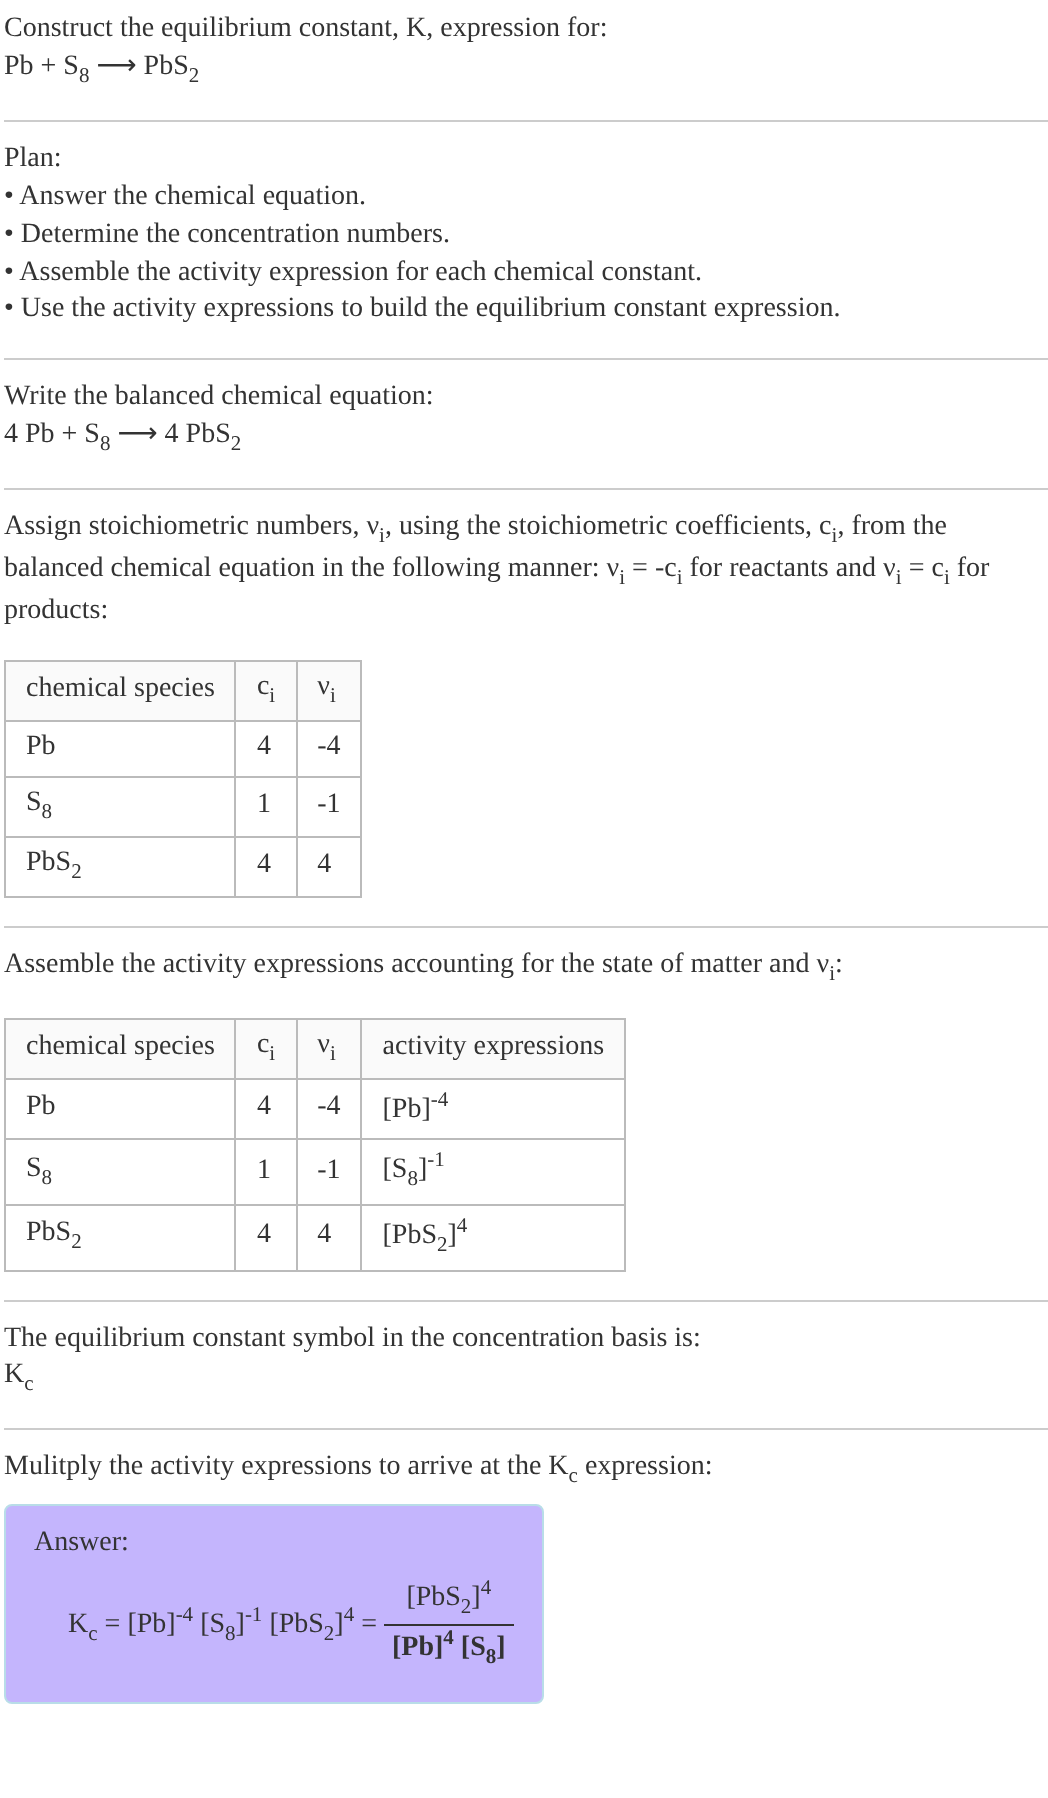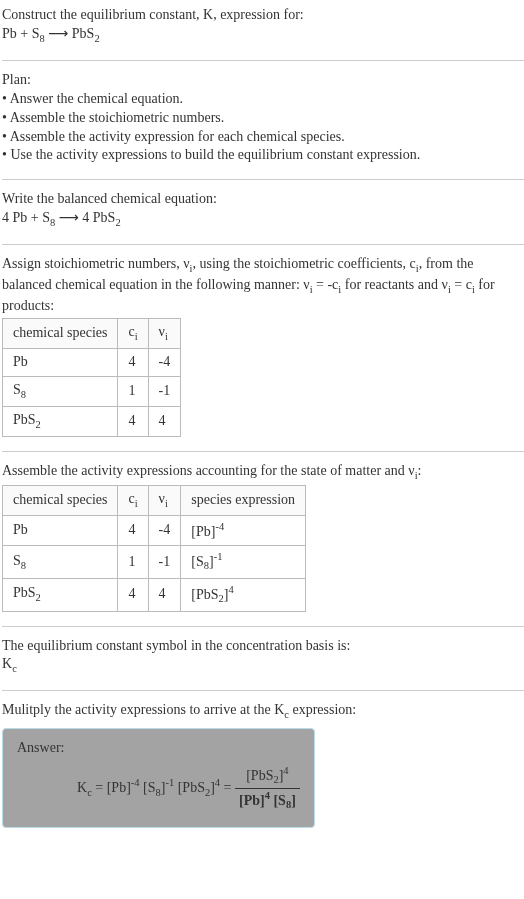--- a/index.html
+++ b/index.html
@@ -17,33 +17,33 @@
   hr.sep {
     border: none;
     border-top: 1px solid #ccc;
     margin: 6px 0 8px 0;
   }
   sub { font-size: 0.75em; vertical-align: sub; }
   sup { font-size: 0.75em; vertical-align: super; }
   .italic { }
   table.tbl {
     border-collapse: collapse;
-    margin-top: 2px;
+    margin-top: 14px;
   }
   table.tbl th, table.tbl td {
     border: 1px solid #bbb;
     padding: 4px 10px;
     text-align: left;
     font-weight: normal;
   }
   table.tbl th {
     background: #fafafa;
   }
   .answerbox {
-    background: #a3a3a3;
+    background: #c4b5fd;
     border: 1px solid #b9dde8;
     border-radius: 4px;
     padding: 10px 14px 14px 14px;
     margin-top: 6px;
     display: inline-block;
   }
   .frac {
     display: inline-block;
     vertical-align: middle;
     text-align: center;
@@ -52,38 +52,38 @@
     display: block;
     border-bottom: 1px solid #333;
     padding: 0 4px;
   }
   .frac .den {
     display: block;
     padding: 0 4px;
     font-weight: bold;
   }
   .eqline {
-    margin-left: 60px;
+    margin-left: 17px;
     margin-top: 6px;
   }
 </style>
 </head>
 <body>
 
 <div class="block">
   <div>Construct the equilibrium constant, K, expression for:</div>
   <div>Pb + S<sub>8</sub> ⟶ PbS<sub>2</sub></div>
 </div>
 <hr class="sep">
 
 <div class="block">
   <div>Plan:</div>
   <div>• <span>Answer the chemical equation.</span></div>
-  <div>• <span>Assemble the stoichiometric numbers.</span></div>
-  <div>• <span>Assemble the activity expression for each chemical species.</span></div>
+  <div>• <span>Determine the concentration numbers.</span></div>
+  <div>• <span>Assemble the activity expression for each chemical constant.</span></div>
   <div>• <span>Use the activity expressions to build the equilibrium constant expression.</span></div>
 </div>
 <hr class="sep">
 
 <div class="block">
   <div>Write the balanced chemical equation:</div>
   <div>4 Pb + S<sub>8</sub> ⟶ 4 PbS<sub>2</sub></div>
 </div>
 <hr class="sep">
 
@@ -117,21 +117,21 @@
 <hr class="sep">
 
 <div class="block">
   <div>Assemble the activity expressions accounting for the state of matter and <span class="italic">ν<sub>i</sub></span>:</div>
   <table class="tbl">
     <tbody>
         <tr>
       <th>chemical species</th>
       <th><span class="italic">c<sub>i</sub></span></th>
       <th><span class="italic">ν<sub>i</sub></span></th>
-      <th>species expression</th>
+      <th>activity expressions</th>
     </tr>
     <tr>
       <td>Pb</td>
       <td>4</td>
       <td>-4</td>
       <td>[Pb]<sup>-4</sup></td>
     </tr>
     <tr>
       <td>S<sub>8</sub></td>
       <td>1</td>

